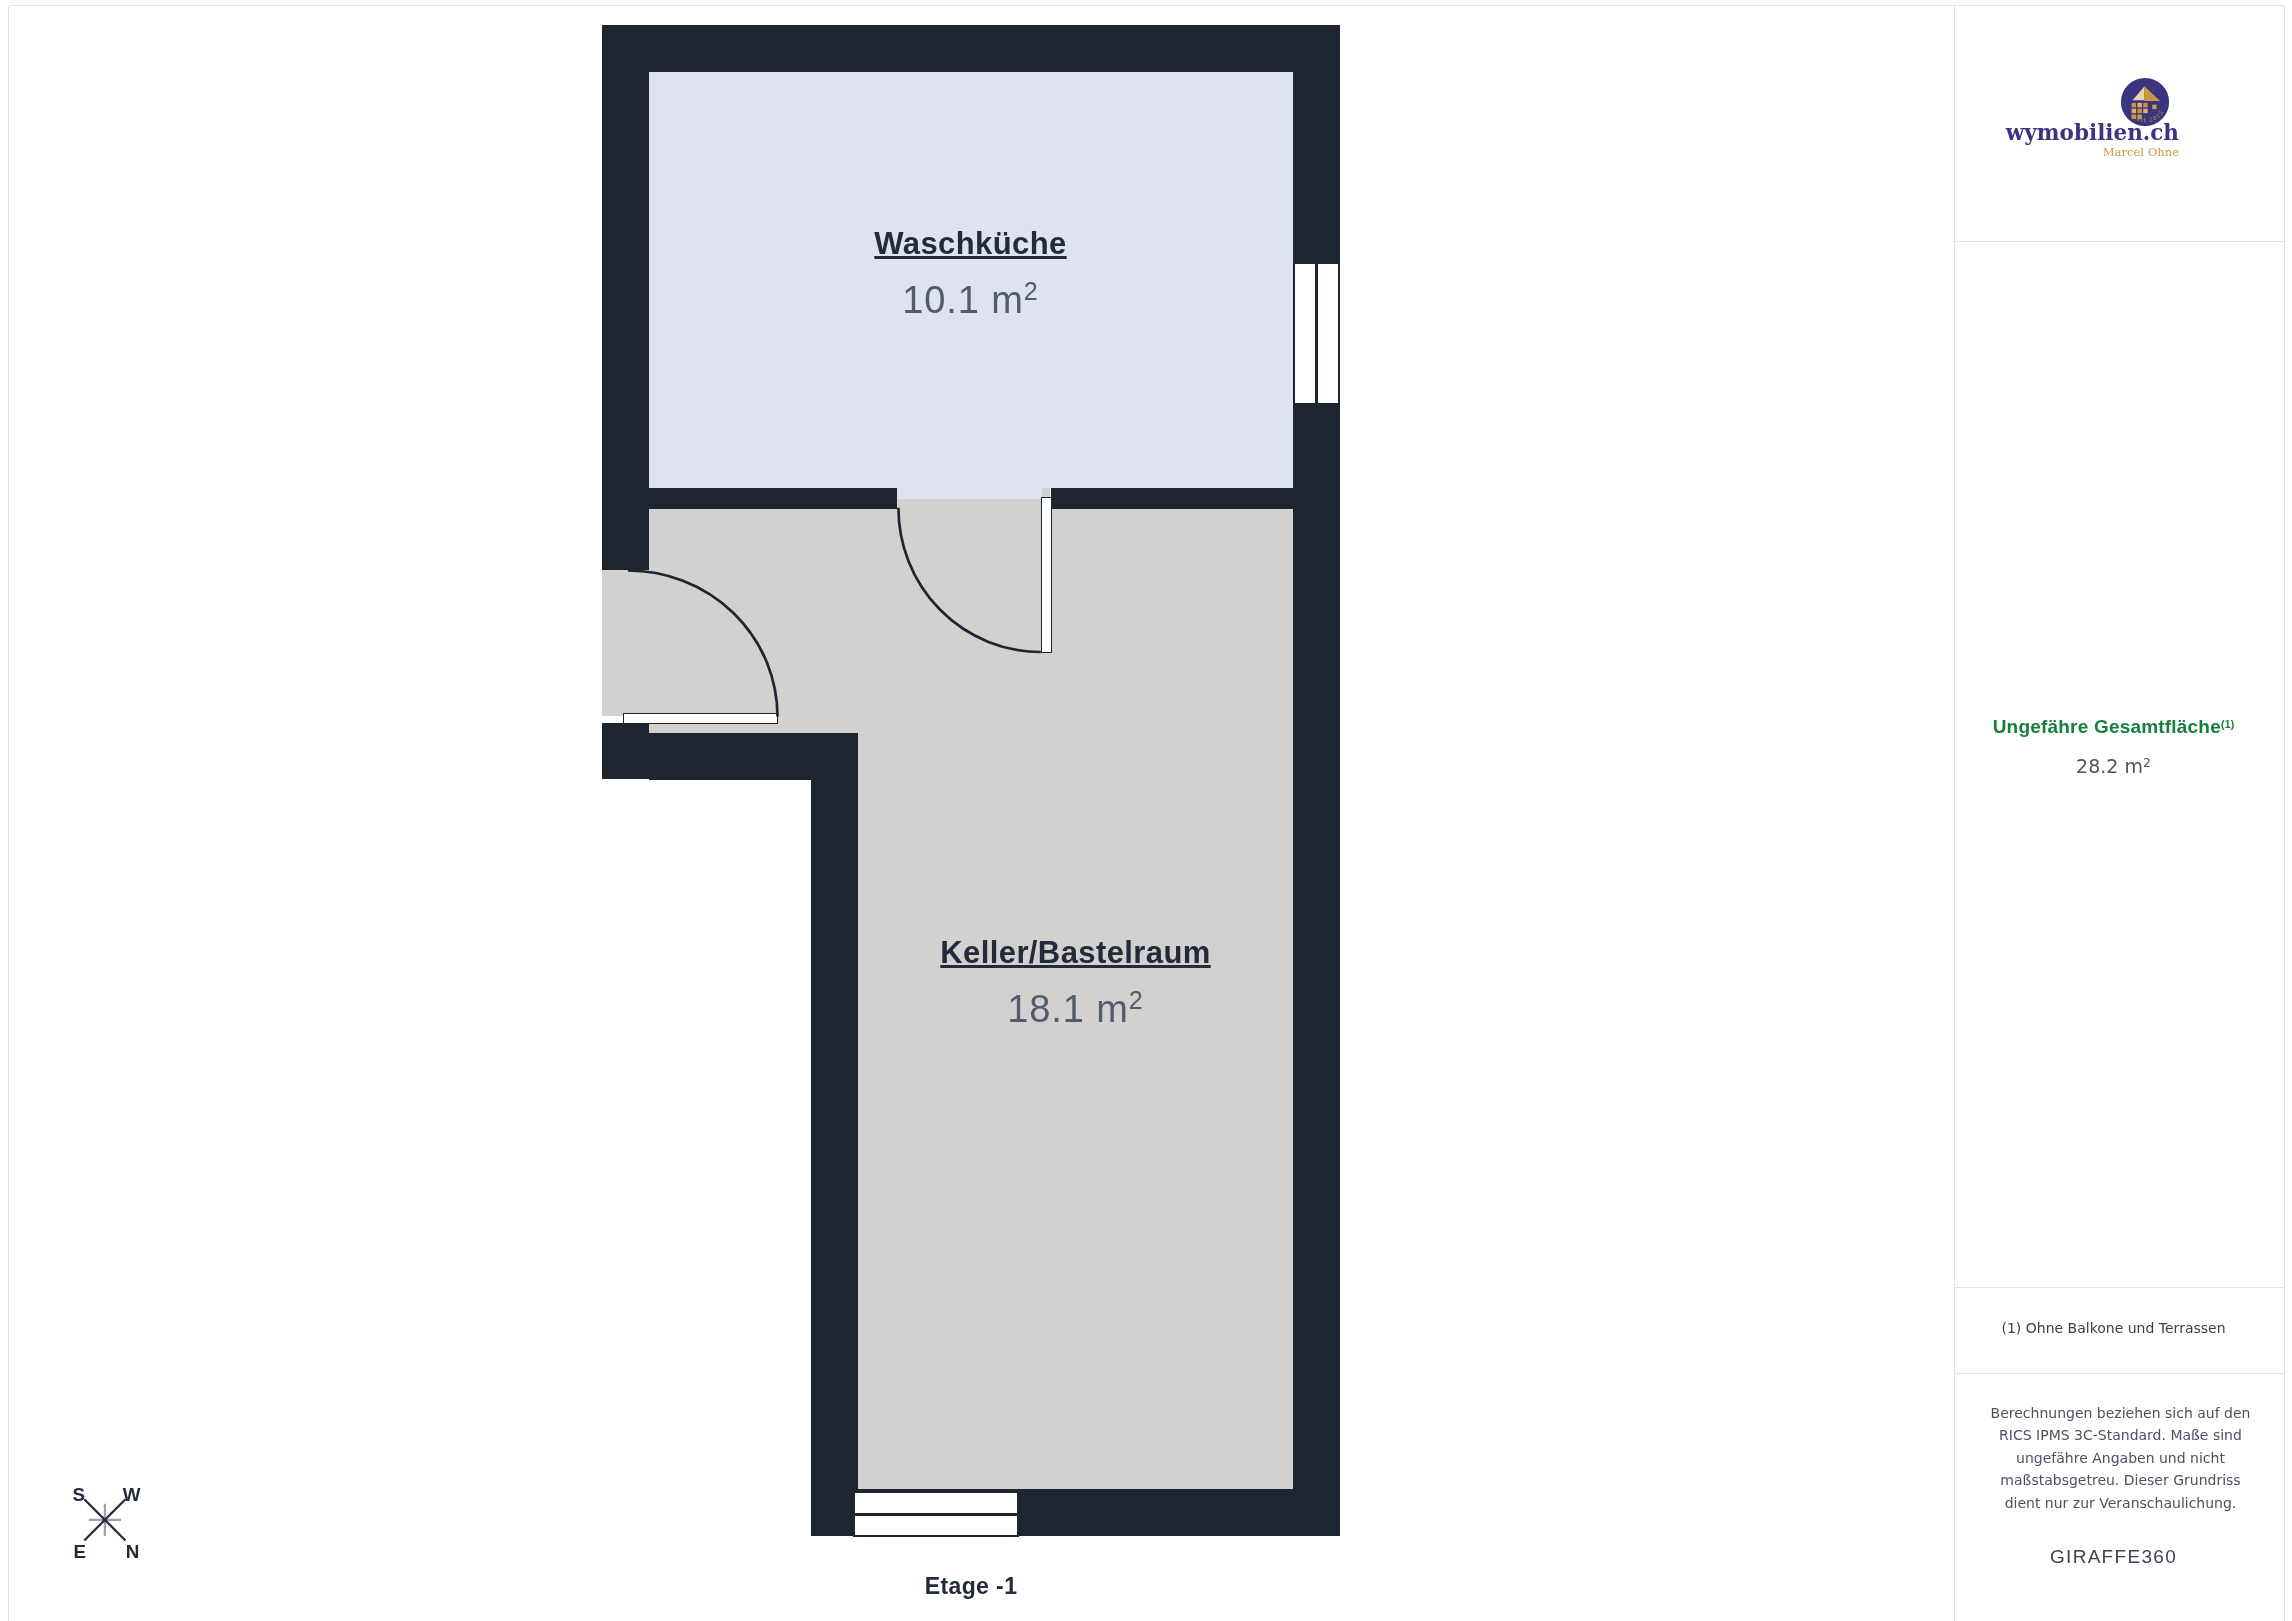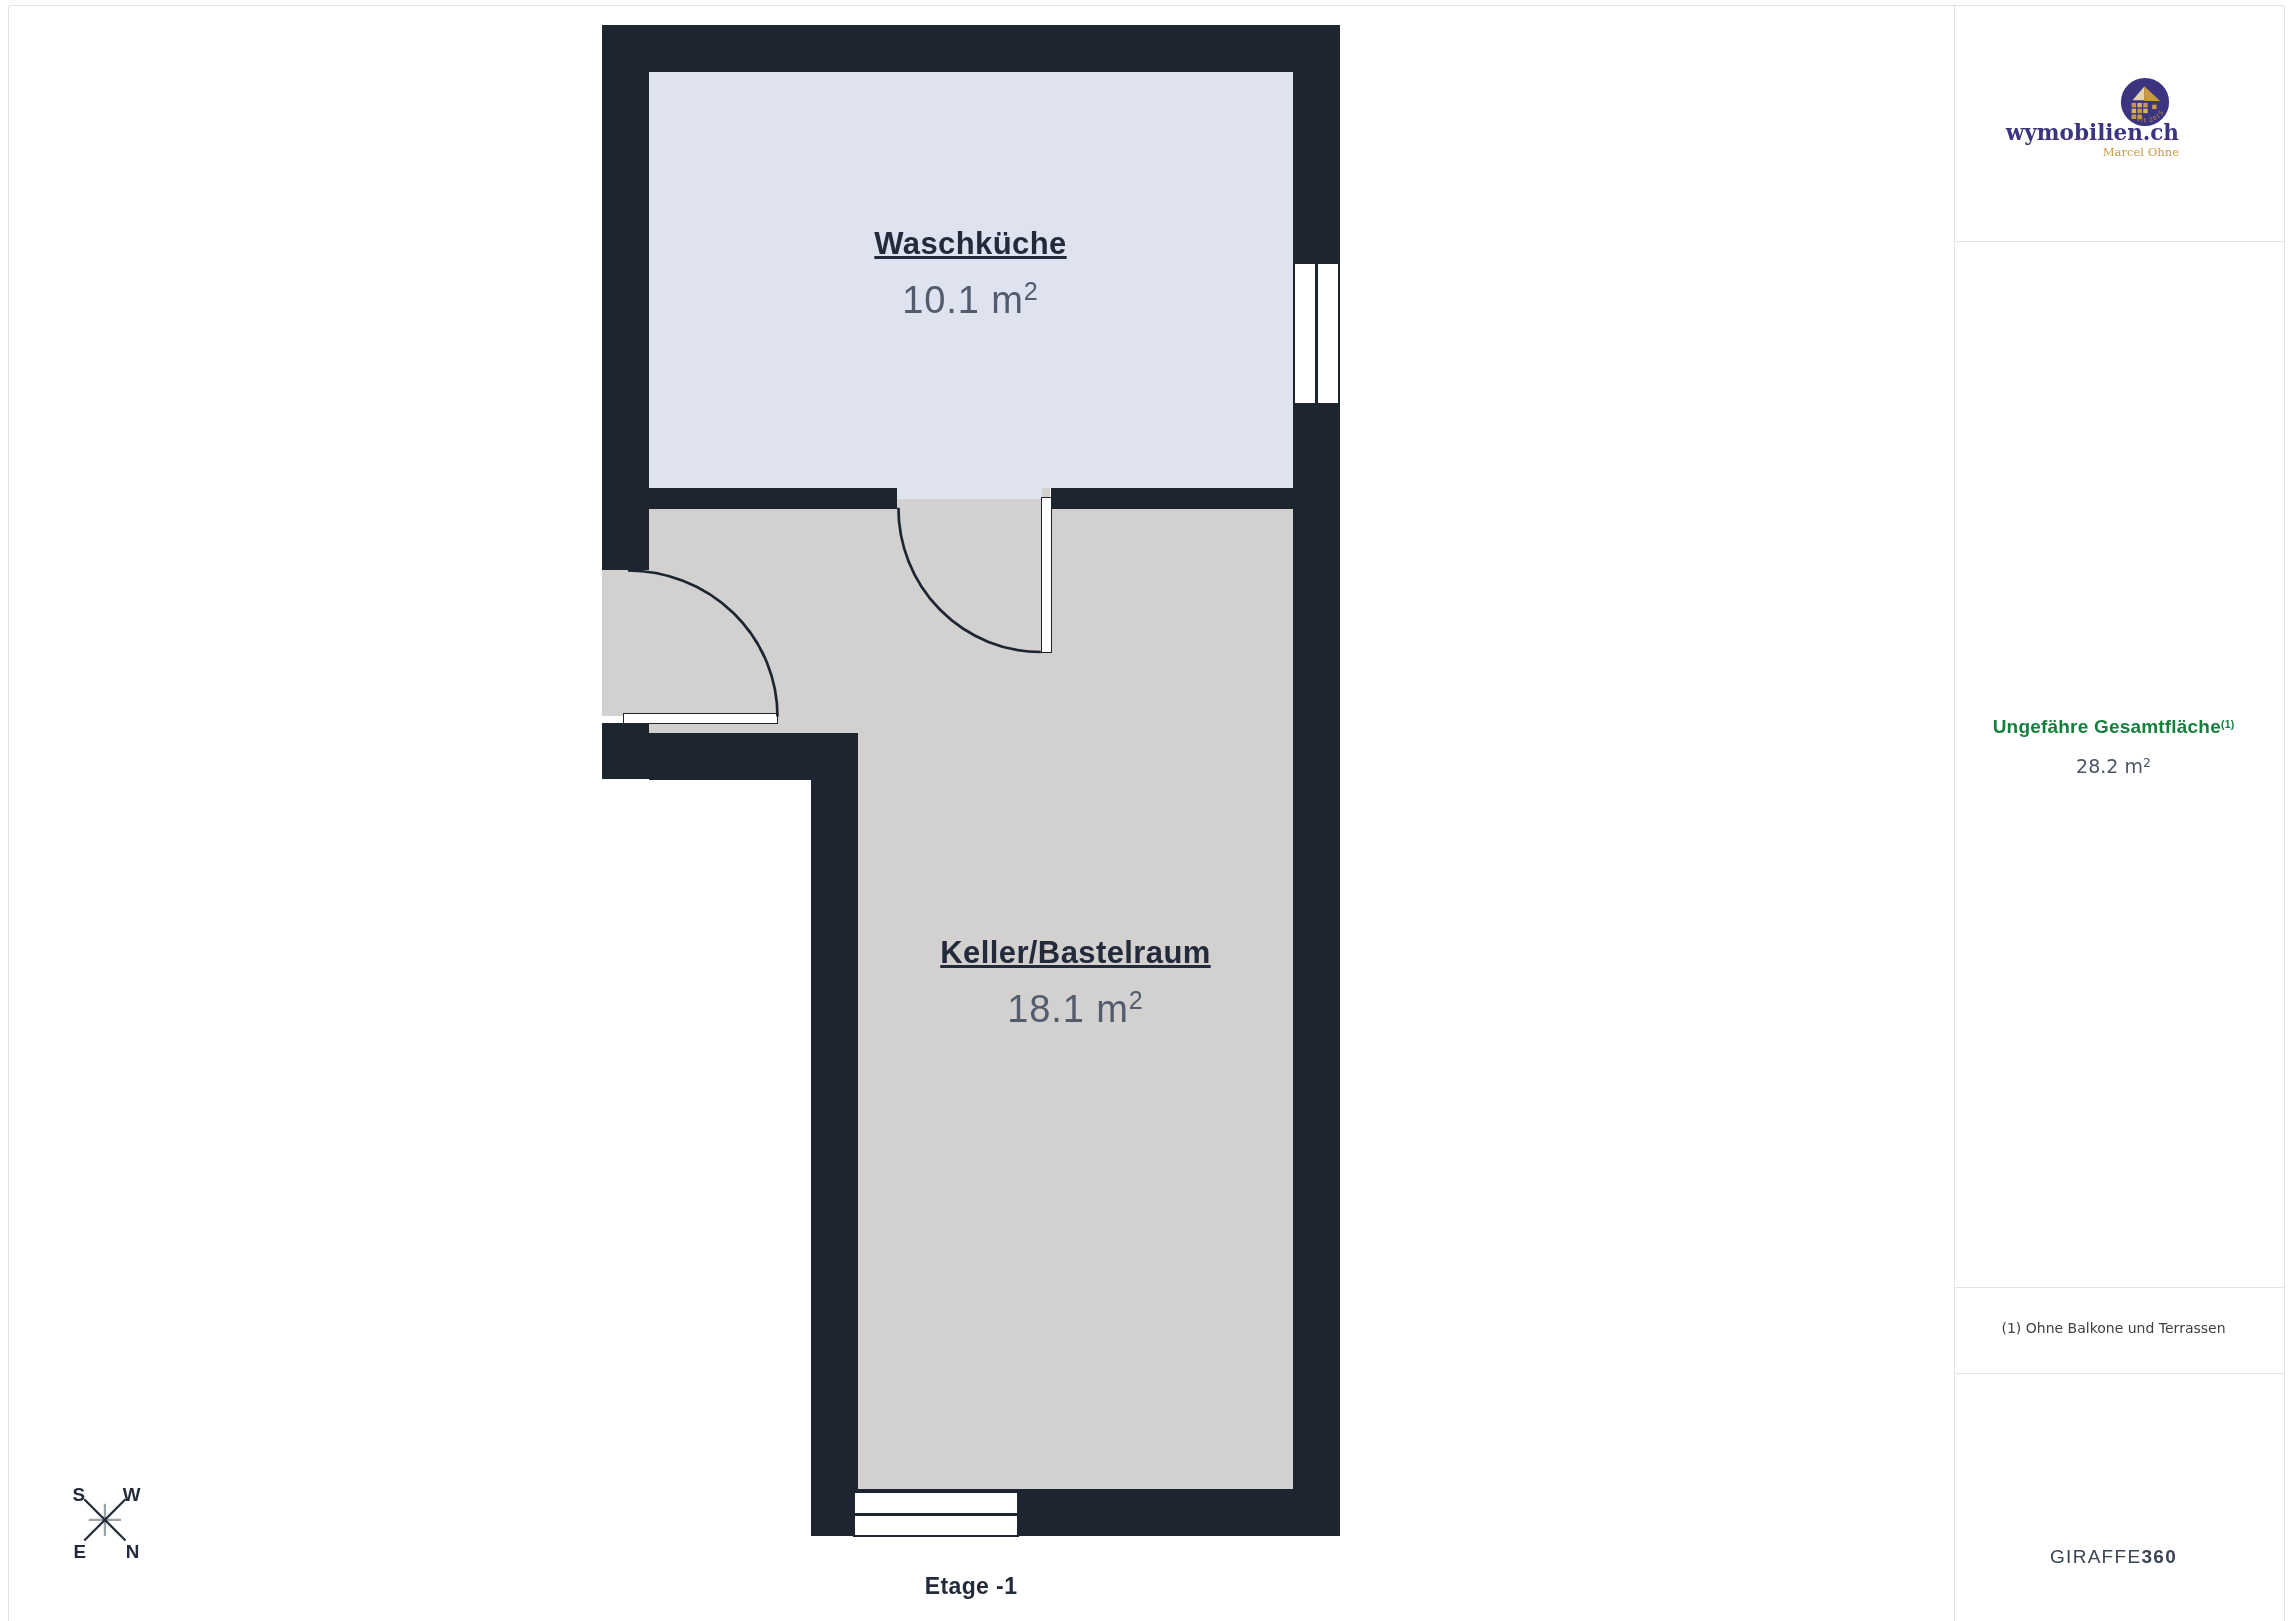--- a/index.html
+++ b/index.html
@@ -33,21 +33,21 @@
                font-weight:bold;font-size:19px;color:#15803d;letter-spacing:0.2px;}
   .total-value{position:absolute;left:1957px;top:755px;width:313px;text-align:center;
                font-size:19px;color:#4b5566;font-family:"DejaVu Sans",sans-serif;}
   .footnote{position:absolute;left:1957px;top:1320px;width:313px;text-align:center;
             font-size:14px;color:#404040;font-family:"DejaVu Sans",sans-serif;}
   .disclaimer{position:absolute;left:1986px;top:1402px;width:269px;text-align:center;
               font-size:14px;line-height:22.4px;color:#4a5263;white-space:pre-line;
               font-family:"DejaVu Sans",sans-serif;}
   .giraffe{position:absolute;left:1957px;top:1546px;width:313px;text-align:center;
            font-size:19px;color:#3a4454;letter-spacing:1.3px;}
-  .giraffe b{font-weight:bold;}
+  .giraffe b{font-weight:normal;}
 </style>
 </head>
 <body>
 
 <div class="page">
 
   <div class="frame"></div>
 
   <div class="floor f-blue" style="left:649px;top:72px;width:644px;height:416px;"></div>
   <div class="floor f-gray" style="left:649px;top:509px;width:644px;height:224px;"></div>
@@ -128,17 +128,22 @@
     </text>
   </svg>
   <div class="brand-name">wymobilien.ch</div>
   <div class="brand-sub">Marcel Ohne</div>
 
   <div class="total-label"><span>Ungefähre Gesamtfläche</span><sup class="ta-sup" style="font-size:55%;">(1)</sup></div>
   <div class="total-value"><span>28.2</span> <span>m</span><sup class="ta-sup">2</sup></div>
 
   <div class="footnote">(1) Ohne Balkone und Terrassen</div>
 
+  <div class="disclaimer">Berechnungen beziehen sich auf den
+RICS IPMS 3C-Standard. Maße sind
+ungefähre Angaben und nicht
+maßstabsgetreu. Dieser Grundriss
+dient nur zur Veranschaulichung.</div>
 
   <div class="giraffe"><span>GIRAFFE</span><b>360</b></div>
 
 </div>
 
 
 </body></html>

